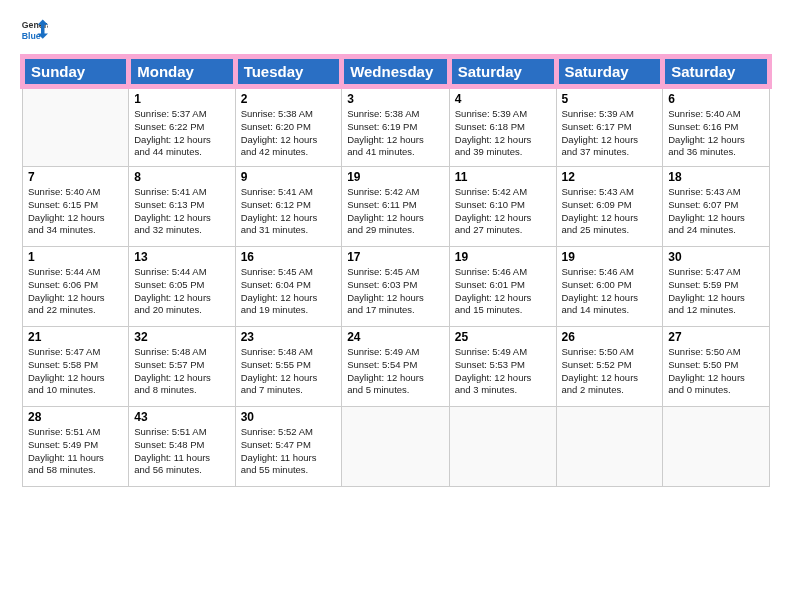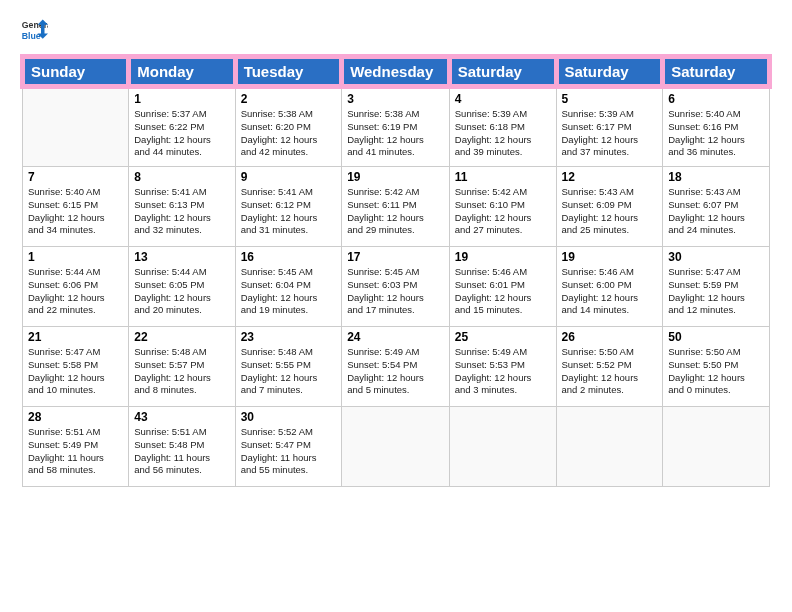--- a/index.html
+++ b/index.html
@@ -260,21 +260,21 @@
         </tr>
         <tr>
           <td>
             <span class="day-num">21</span>
             <div class="day-info" style="white-space: pre-line;">Sunrise: 5:47 AM
 Sunset: 5:58 PM
 Daylight: 12 hours
 and 10 minutes.</div>
           </td>
           <td>
-            <span class="day-num">22</span>
+            <span class="day-num">32</span>
             <div class="day-info" style="white-space: pre-line;">Sunrise: 5:48 AM
 Sunset: 5:57 PM
 Daylight: 12 hours
 and 8 minutes.</div>
           </td>
           <td>
             <span class="day-num">23</span>
             <div class="day-info" style="white-space: pre-line;">Sunrise: 5:48 AM
 Sunset: 5:55 PM
 Daylight: 12 hours
@@ -295,21 +295,21 @@
 and 3 minutes.</div>
           </td>
           <td>
             <span class="day-num">26</span>
             <div class="day-info" style="white-space: pre-line;">Sunrise: 5:50 AM
 Sunset: 5:52 PM
 Daylight: 12 hours
 and 2 minutes.</div>
           </td>
           <td>
-            <span class="day-num">50</span>
+            <span class="day-num">27</span>
             <div class="day-info" style="white-space: pre-line;">Sunrise: 5:50 AM
 Sunset: 5:50 PM
 Daylight: 12 hours
 and 0 minutes.</div>
           </td>
         </tr>
         <tr>
           <td>
             <span class="day-num">28</span>
             <div class="day-info" style="white-space: pre-line;">Sunrise: 5:51 AM

